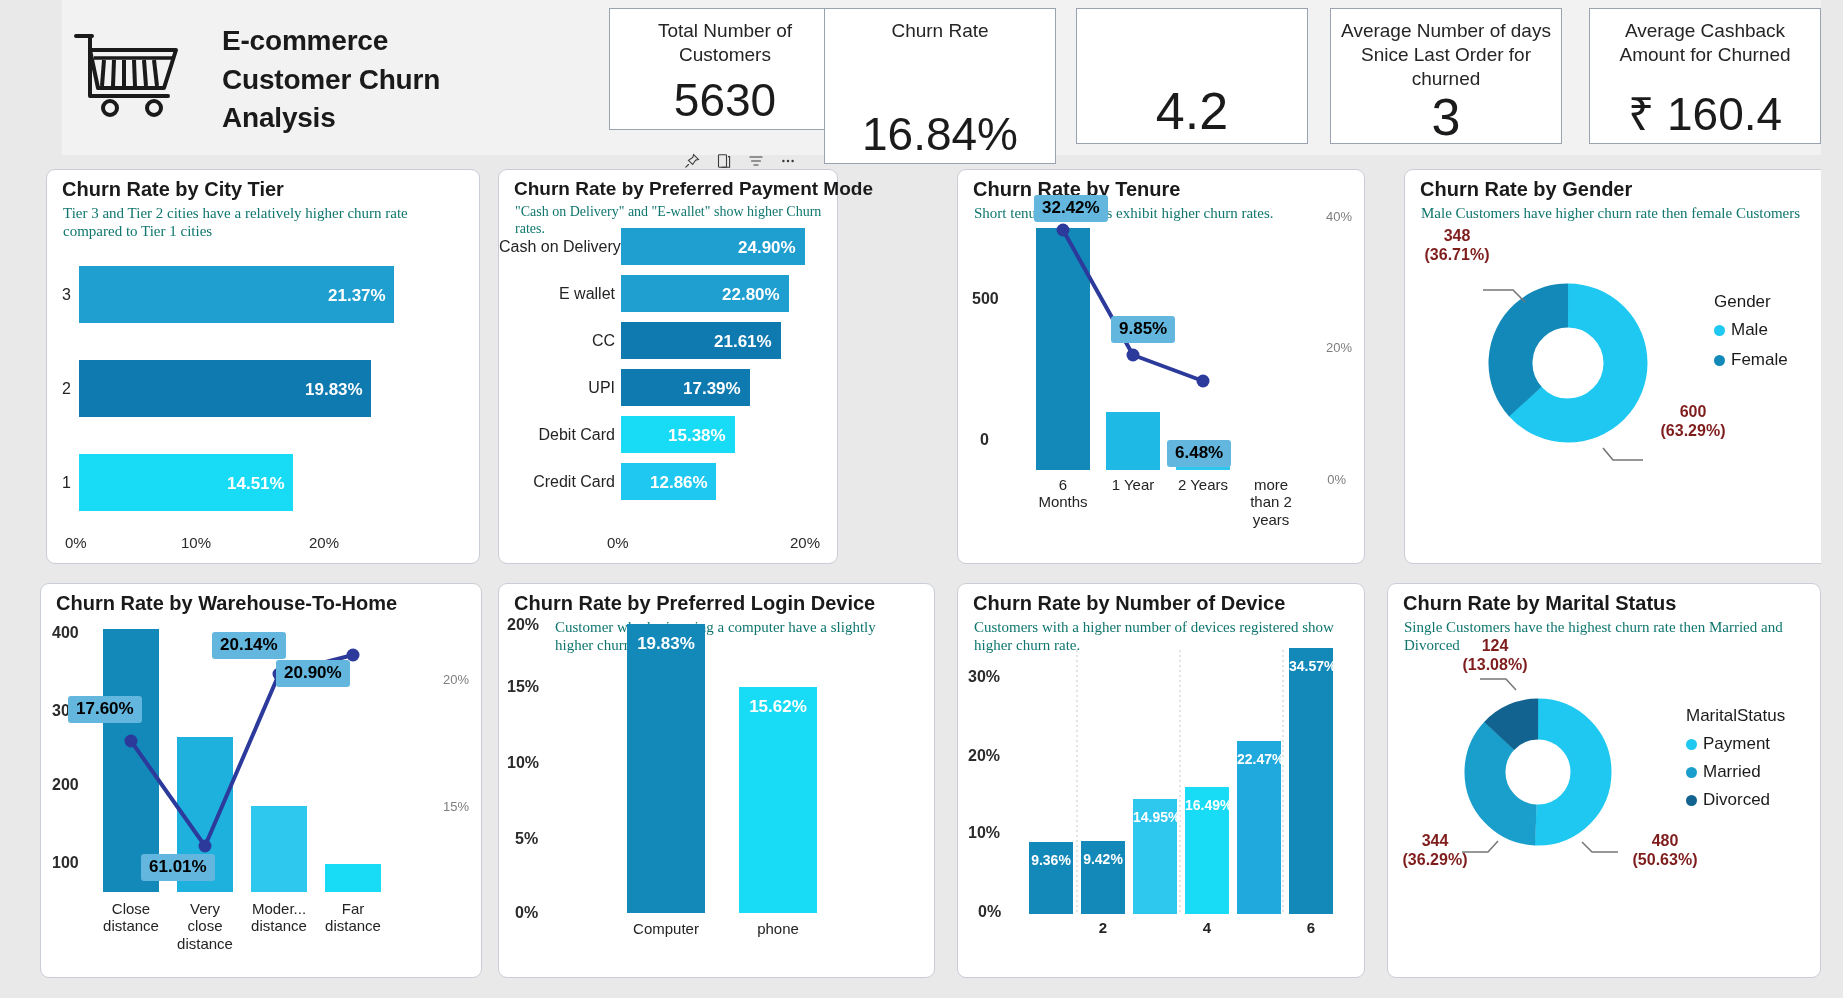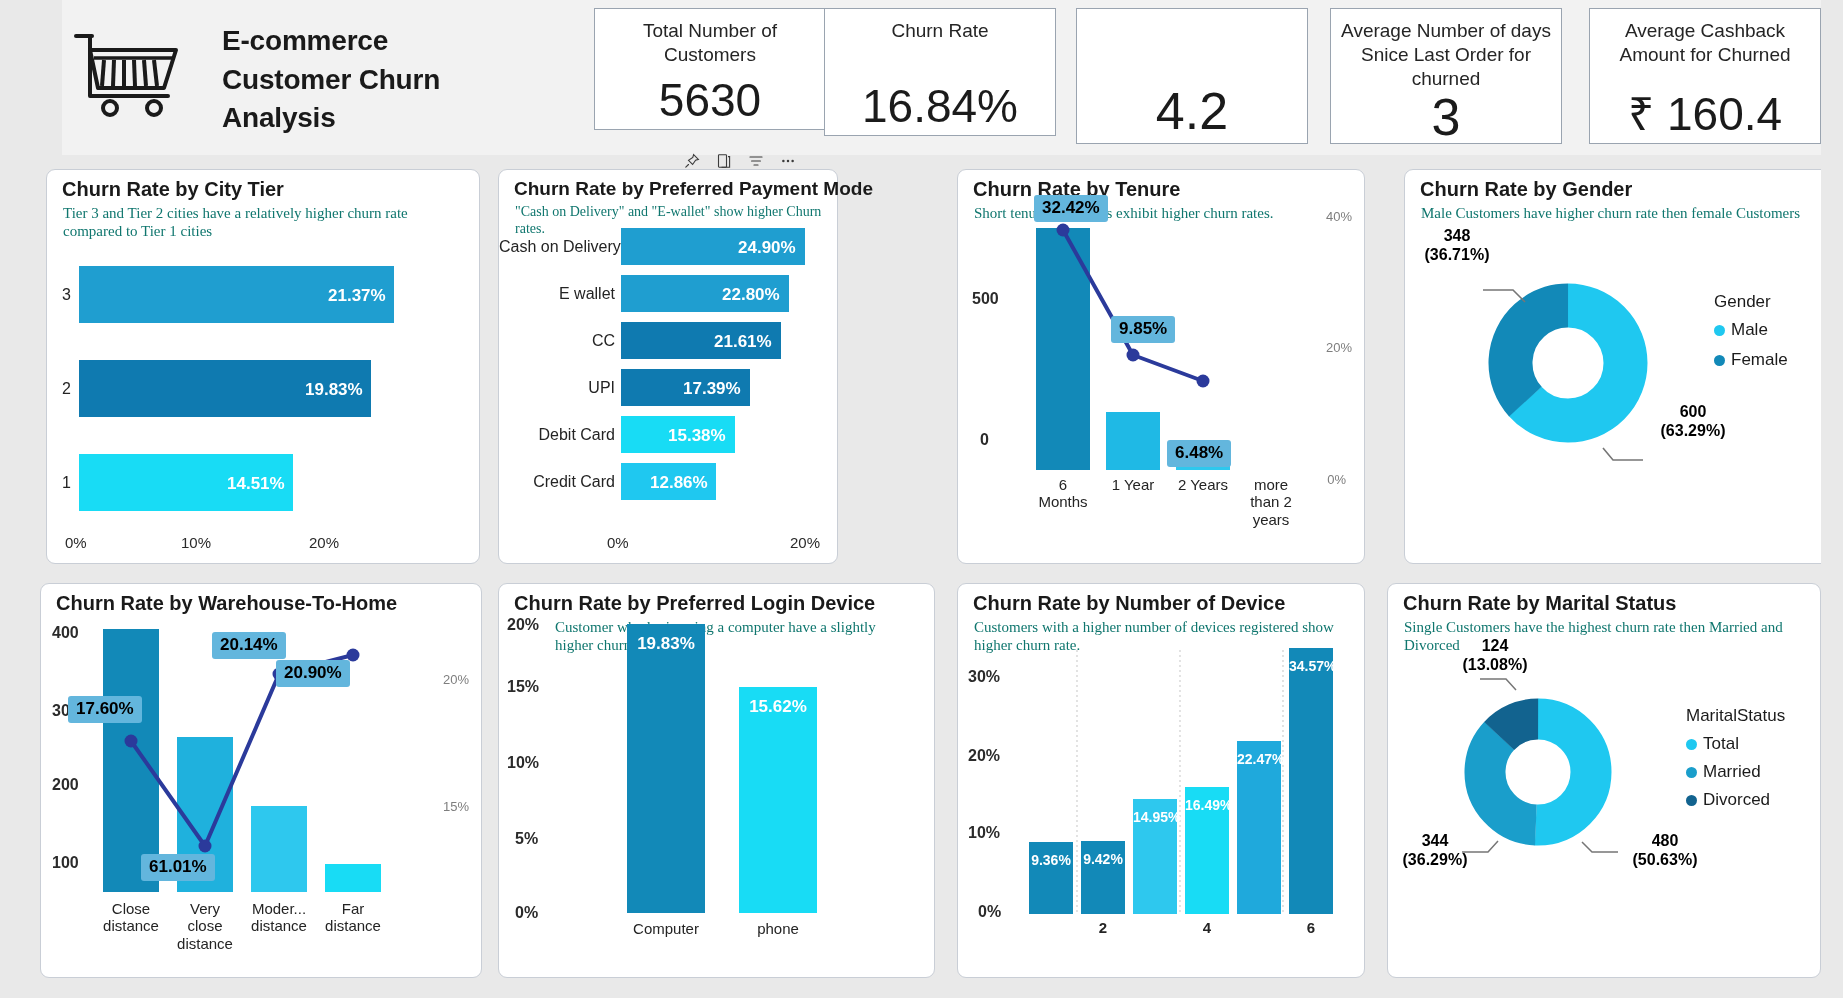--- a/index.html
+++ b/index.html
@@ -92,21 +92,21 @@
 
   
   .callout {
     position: absolute; background: #63b6dd; color: #000000;
     font-size: 17px; font-weight: bold; padding: 3px 8px 4px 8px;
     border-radius: 3px; white-space: nowrap;
   }
 
   
   .donut-lbl {
-    position: absolute; font-size: 16px; font-weight: bold; color: #000000;
+    position: absolute; font-size: 16px; font-weight: bold; color: #7f1d1d;
     text-align: center; line-height: 1.2; white-space: nowrap;
   }
   .legend-title {
     position: absolute; font-size: 17px; color: #1b1b1b; white-space: nowrap;
   }
   .legend-row {
     position: absolute; display: flex; align-items: center; gap: 6px;
     font-size: 17px; color: #1b1b1b; white-space: nowrap;
   }
   .legend-dot { width: 11px; height: 11px; border-radius: 50%; display: block; }
@@ -137,26 +137,26 @@
           <path d="M72 30 L74 56"></path>
           <path d="M82 30 L85 56"></path>
       </g>
       <circle cx="38" cy="78" r="7" stroke="#1a1a1a" stroke-width="4" fill="none"></circle>
       <circle cx="82" cy="78" r="7" stroke="#1a1a1a" stroke-width="4" fill="none"></circle>
     </svg>
   </div>
 
   <div class="title-block">E-commerce Customer Churn Analysis</div>
 
-  <div class="kpi" style="left:594px; top:8px; width:232px; height:122px;">
+  <div class="kpi" style="left:609px; top:8px; width:232px; height:122px;">
     <div class="kpi-label">Total Number of Customers</div>
     <div class="kpi-value">5630</div>
   </div>
 
-  <div class="kpi" style="left:824px; top:8px; width:232px; height:128px;">
+  <div class="kpi" style="left:824px; top:8px; width:232px; height:156px;">
     <div class="kpi-label">Churn Rate</div>
     <div class="kpi-value">16.84%</div>
   </div>
 
   <div class="kpi" style="left:1076px; top:8px; width:232px; height:136px;">
     <div class="kpi-value small">4.2</div>
   </div>
 
   <div class="kpi" style="left:1330px; top:8px; width:232px; height:136px;">
     <div class="kpi-label">Average Number of days Snice Last Order for churned</div>
@@ -423,21 +423,21 @@
     <div class="donut-lbl" style="left:52px; top:52px; width:110px; white-space:pre-line;">124
 (13.08%)</div>
     <div class="donut-lbl" style="left:-8px; top:247px; width:110px; white-space:pre-line;">344
 (36.29%)</div>
     <div class="donut-lbl" style="left:222px; top:247px; width:110px; white-space:pre-line;">480
 (50.63%)</div>
 
     <div class="legend-title" style="left:298px; top:122px;">MaritalStatus</div>
     <div class="legend-row" style="left:298px; top:150px;">
       <span class="legend-dot" style="background:#1fc8f0;"></span>
-      <span>Total</span>
+      <span>Payment</span>
     </div>
     <div class="legend-row" style="left:298px; top:178px;">
       <span class="legend-dot" style="background:#1a9ecb;"></span>
       <span>Married</span>
     </div>
     <div class="legend-row" style="left:298px; top:206px;">
       <span class="legend-dot" style="background:#12638f;"></span>
       <span>Divorced</span>
     </div>
   </div>

